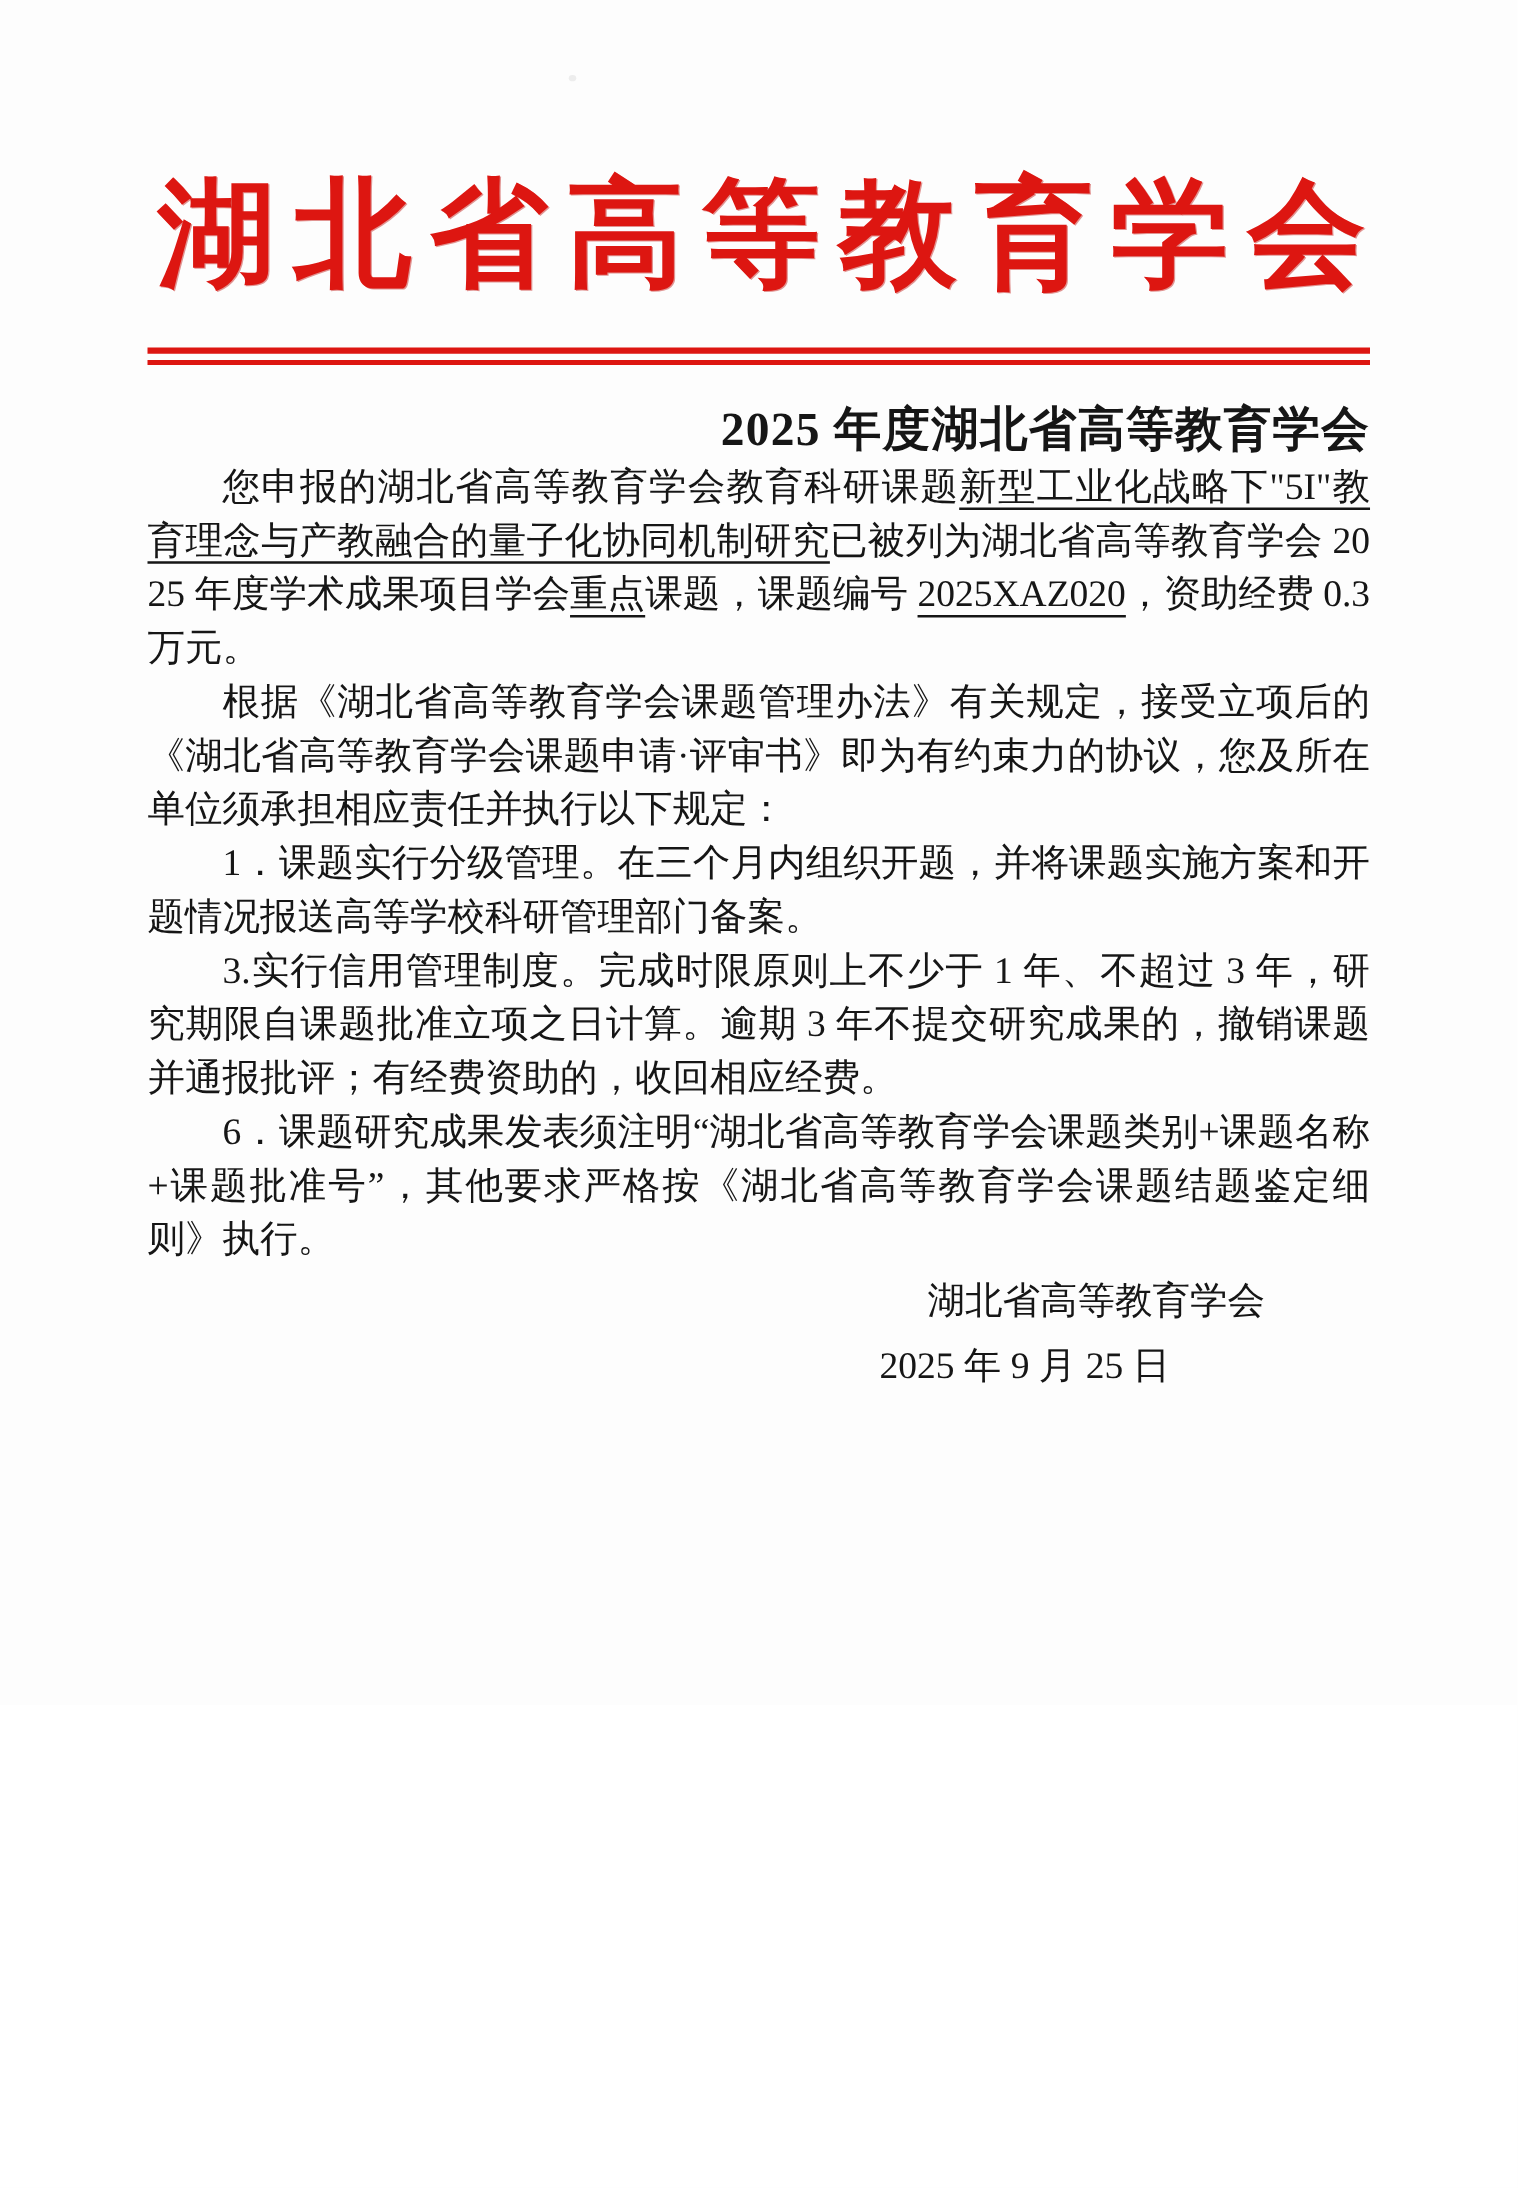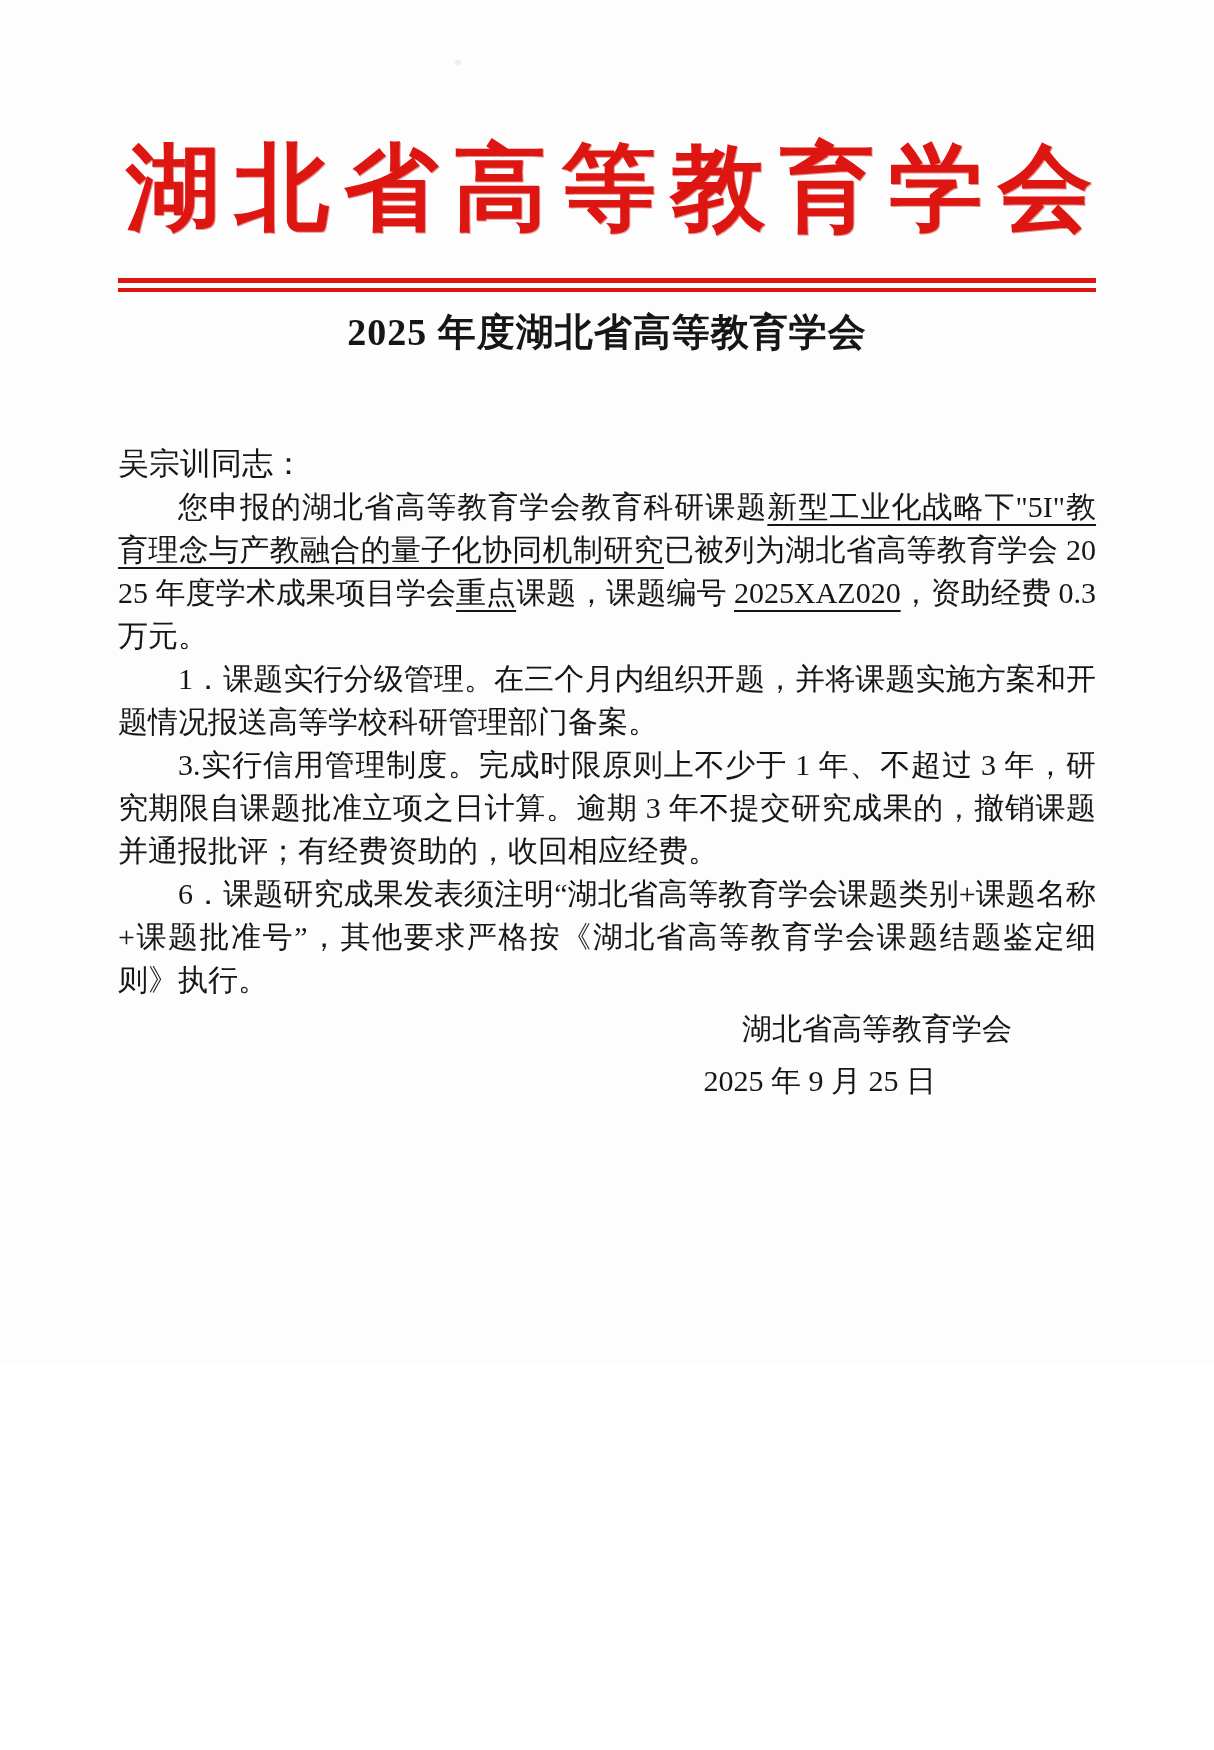--- a/index.html
+++ b/index.html
@@ -27,21 +27,21 @@
   .rule{margin-top:33px;}
   .rule .r1{height:5px;background:var(--accent,#dd1611);}
   .rule .r2{height:4px;background:var(--accent,#dd1611);margin-top:5px;}
 
   
   .doc-title{
     margin:0;text-align:center;
     font-size:38px;font-weight:700;
     line-height:48px;letter-spacing:1px;
   }
-  .doc-title.first{margin-top:16px;}
+  .doc-title.first{margin-top:28px;text-align:right;}
 
   
   .salutation{margin-top:86px;font-size:31px;line-height:43px;}
   .body-paragraphs{margin-top:0;}
   .para{
     margin:0;font-size:30px;line-height:43px;
     text-align:justify;text-justify:inter-character;
     text-indent:2em;word-break:break-all;
   }
   .u{
@@ -82,24 +82,24 @@
     <header>
       <h1 class="letterhead">湖北省高等教育学会</h1>
       <div class="rule">
         <div class="r1"></div>
         <div class="r2"></div>
       </div>
     </header>
 
     <h2 class="doc-title first">2025 年度湖北省高等教育学会</h2>
 
-    <div class="salutation">吴宗训同志：</div>
 
     <div class="body-paragraphs">
         <p class="para"><span>您申报的湖北省高等教育学会教育科研课题</span><span class="u">新型工业化战略下"5I"教育理念与产教融合的量子化协同机制研究</span><span>已被列为湖北省高等教育学会 2025 年度学术成果项目学会</span><span class="u">重点</span><span>课题，课题编号 </span><span class="u">2025XAZ020</span><span>，资助经费 0.3 万元。</span></p>
+        <p class="para"><span>根据《湖北省高等教育学会课题管理办法》有关规定，接受立项后的《湖北省高等教育学会课题申请·评审书》即为有约束力的协议，您及所在单位须承担相应责任并执行以下规定：</span></p>
         <p class="para"><span>1．课题实行分级管理。在三个月内组织开题，并将课题实施方案和开题情况报送高等学校科研管理部门备案。</span></p>
         <p class="para"><span>3.实行信用管理制度。完成时限原则上不少于 1 年、不超过 3 年，研究期限自课题批准立项之日计算。逾期 3 年不提交研究成果的，撤销课题并通报批评；有经费资助的，收回相应经费。</span></p>
         <p class="para"><span>6．课题研究成果发表须注明“湖北省高等教育学会课题类别+课题名称+课题批准号”，其他要求严格按《湖北省高等教育学会课题结题鉴定细则》执行。</span></p>
       </div>
 
     <div class="signature">
       <div class="sig-org">湖北省高等教育学会</div>
       <div class="sig-date">2025 年 9 月 25 日</div>
     </div>
   </div>

